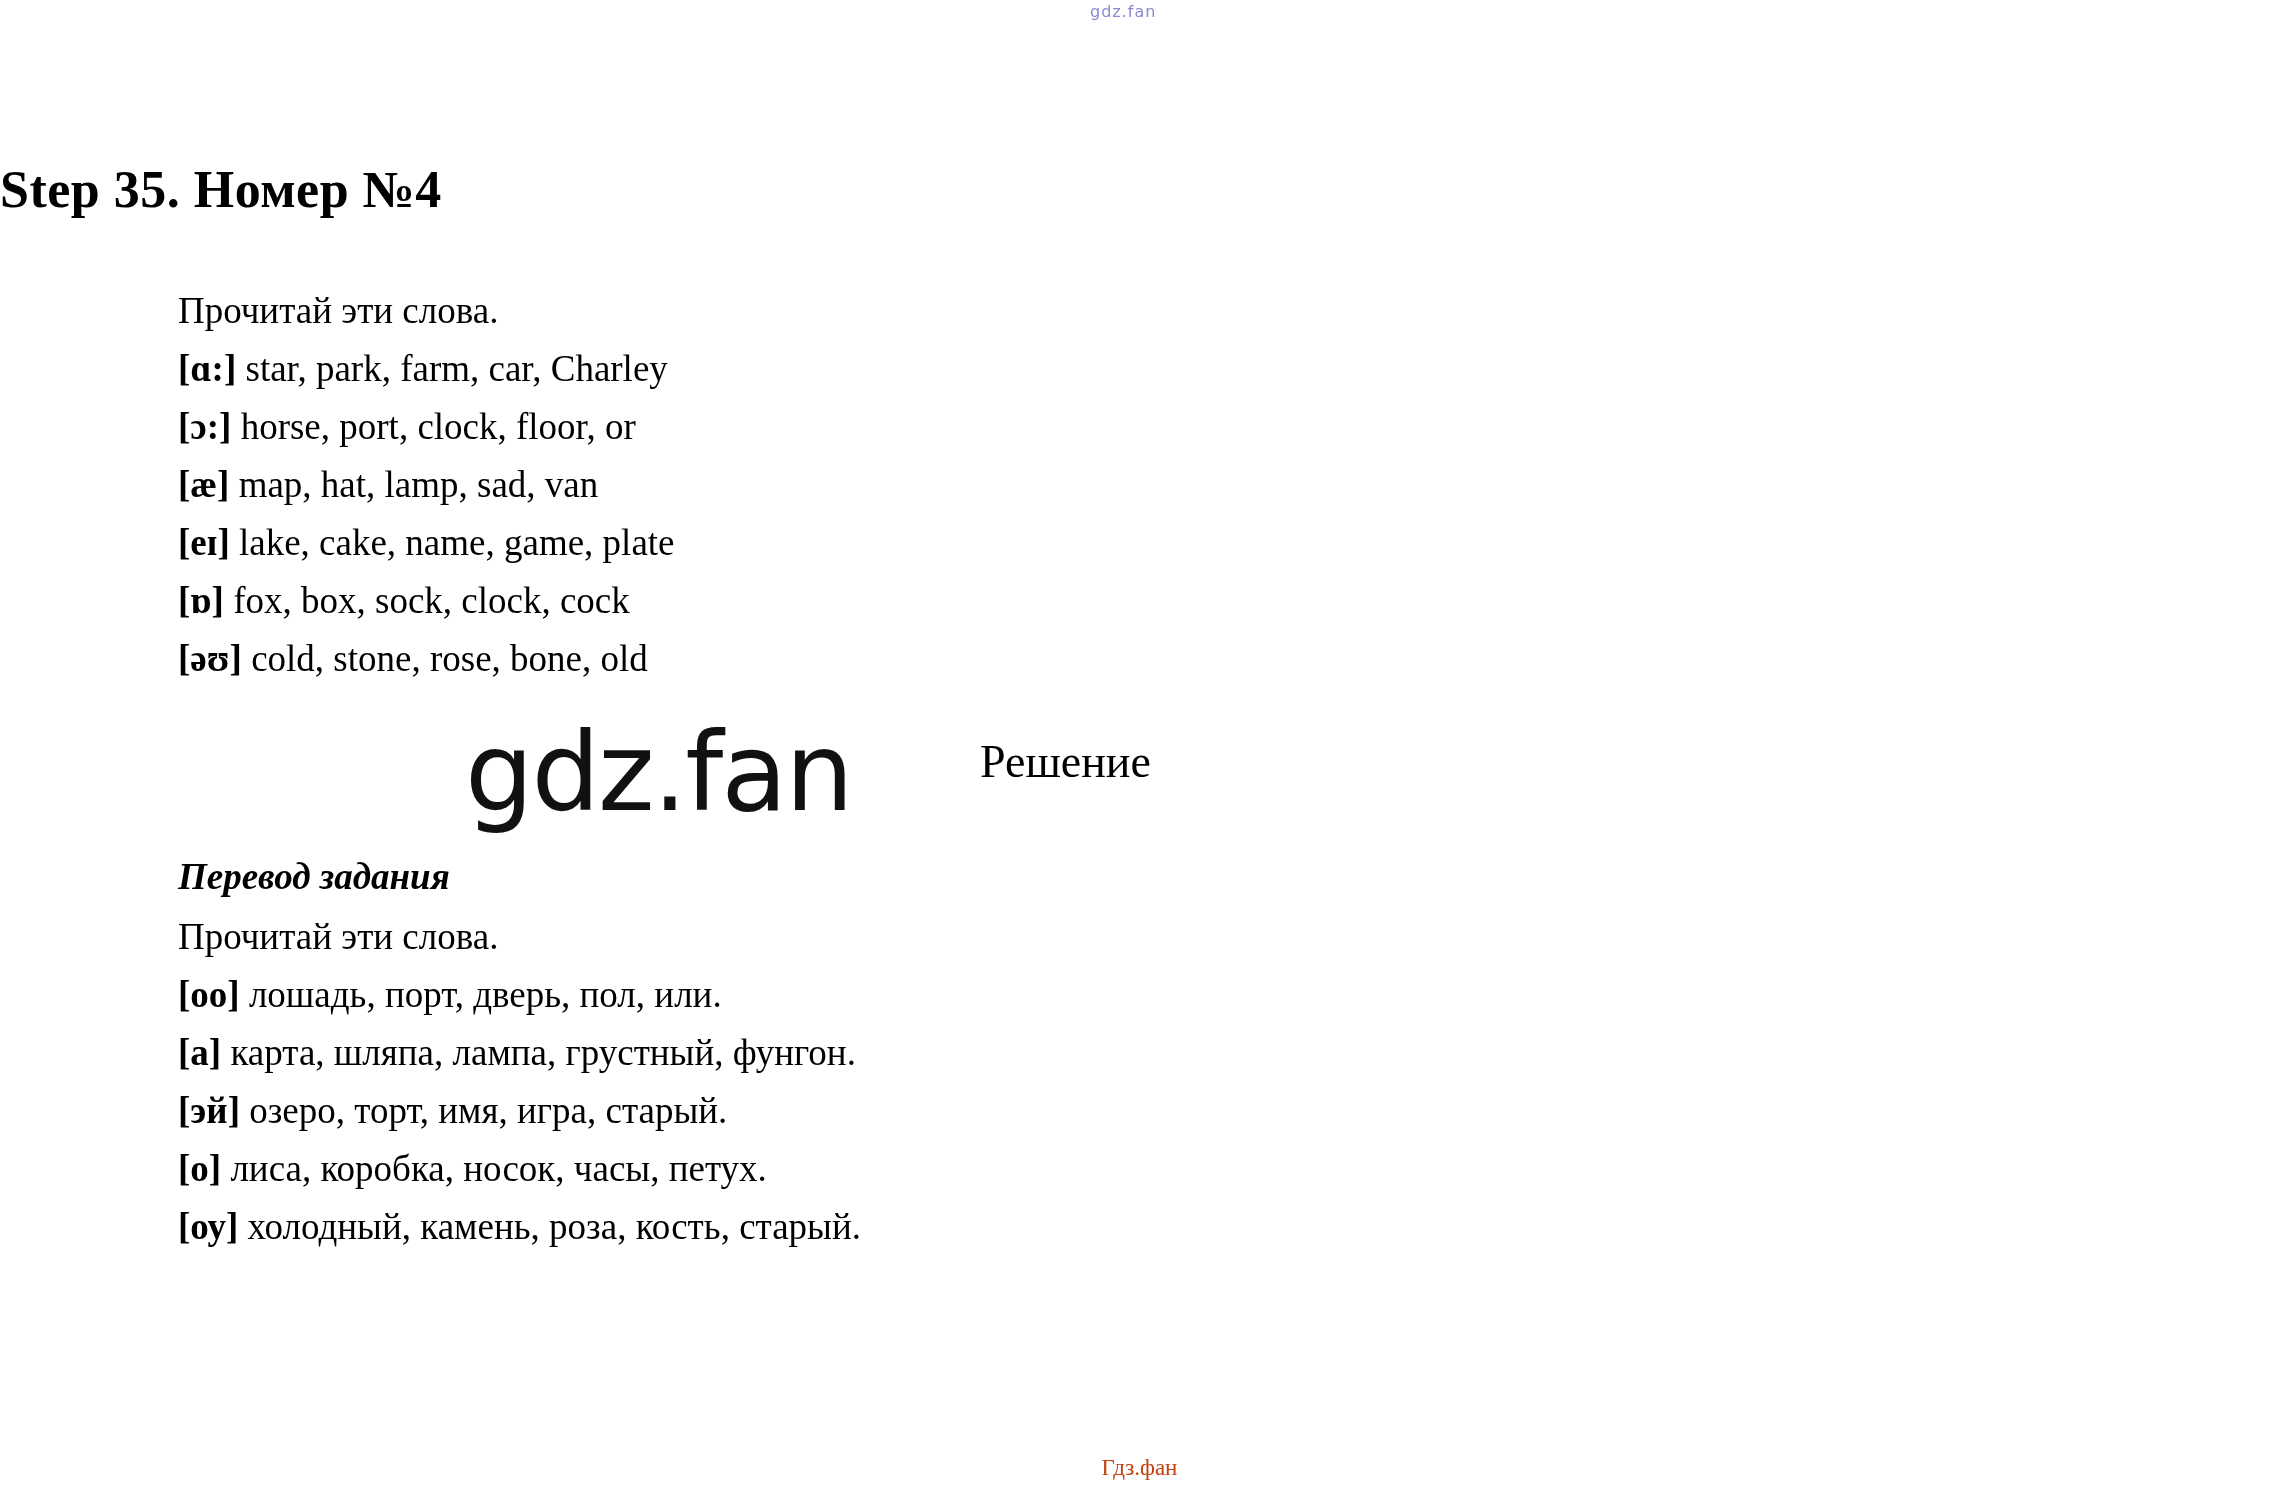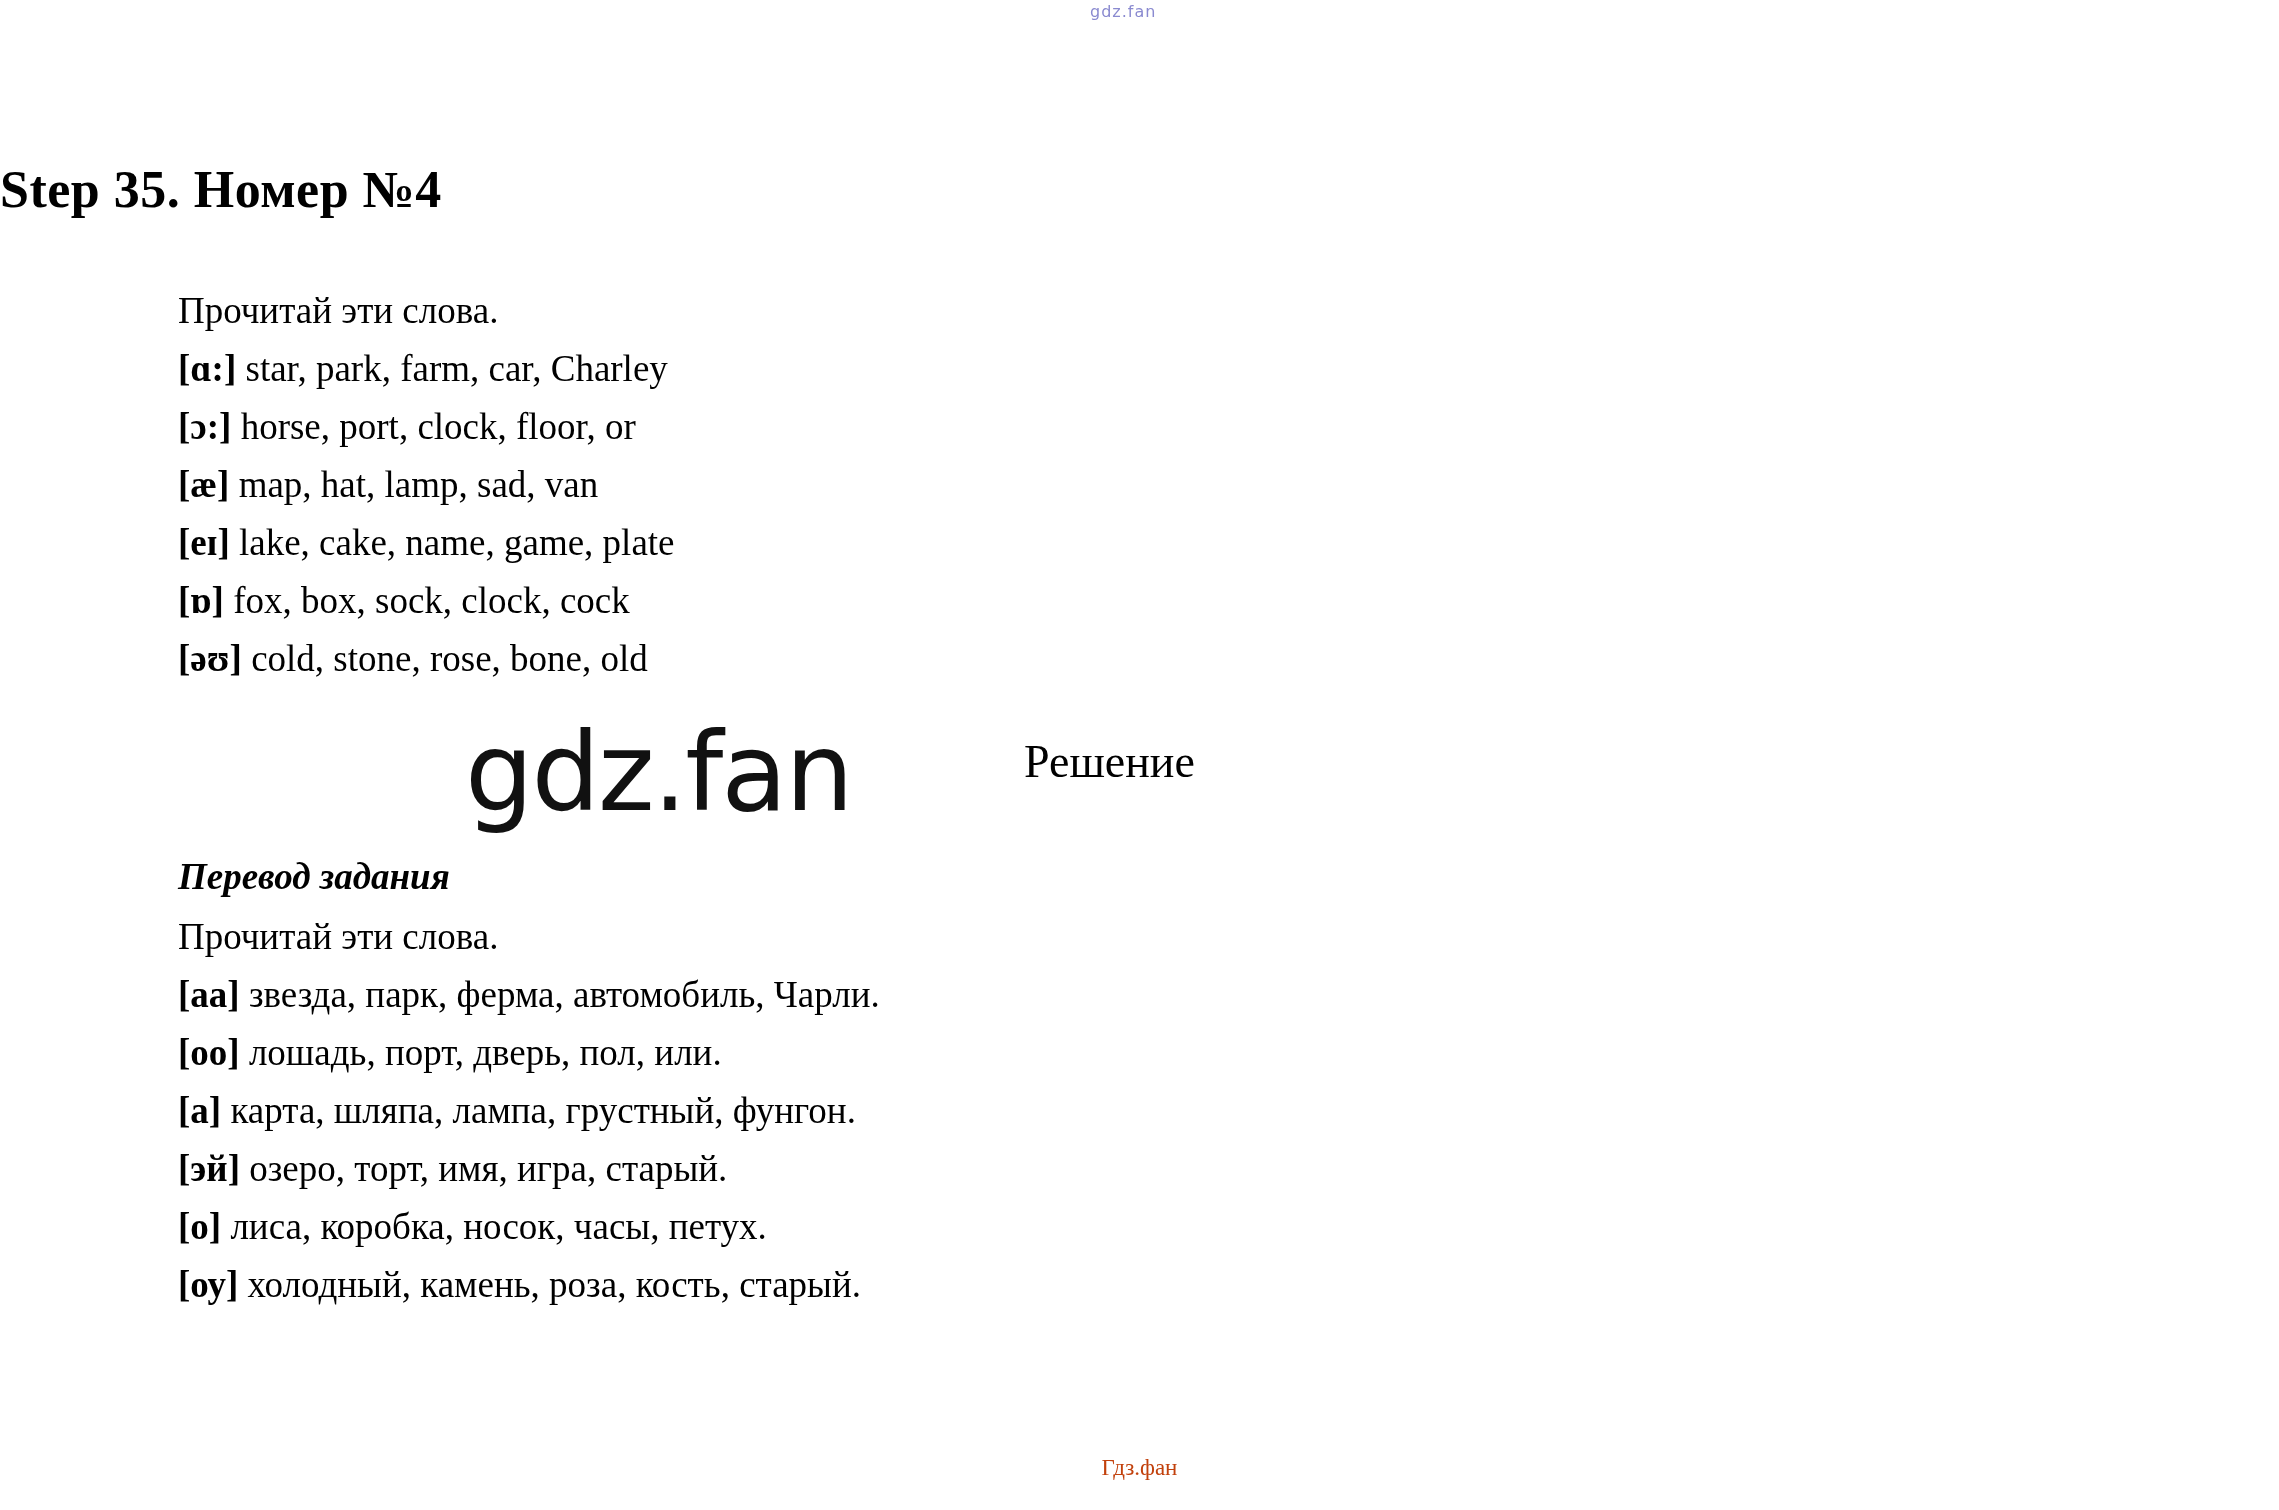--- a/index.html
+++ b/index.html
@@ -58,21 +58,21 @@
     line-height: 58px;
     white-space: nowrap;
   }
 
   .line .ph {
     font-weight: bold;
   }
 
   .solution-heading {
     position: absolute;
-    left: 1024px;
+    left: 980px;
     top: 735px;
     font-size: 46px;
     font-family: "Liberation Serif", serif;
     white-space: nowrap;
   }
 
   .translate-heading {
     position: absolute;
     left: 178px;
     top: 855px;
@@ -152,24 +152,20 @@
   <div class="solution-heading">Решение</div>
 
   <div class="big-watermark">gdz.fan</div>
 
   <div class="translate-heading">Перевод задания</div>
 
   <div class="translation">
     <div class="line">Прочитай эти слова.</div>
 
     <div class="line">
-      <span class="ph">[аа]</span>
-      <span>звезда, парк, ферма, автомобиль, Чарли.</span>
-    </div>
-    <div class="line">
       <span class="ph">[оо]</span>
       <span>лошадь, порт, дверь, пол, или.</span>
     </div>
     <div class="line">
       <span class="ph">[а]</span>
       <span>карта, шляпа, лампа, грустный, фунгон.</span>
     </div>
     <div class="line">
       <span class="ph">[эй]</span>
       <span>озеро, торт, имя, игра, старый.</span>

